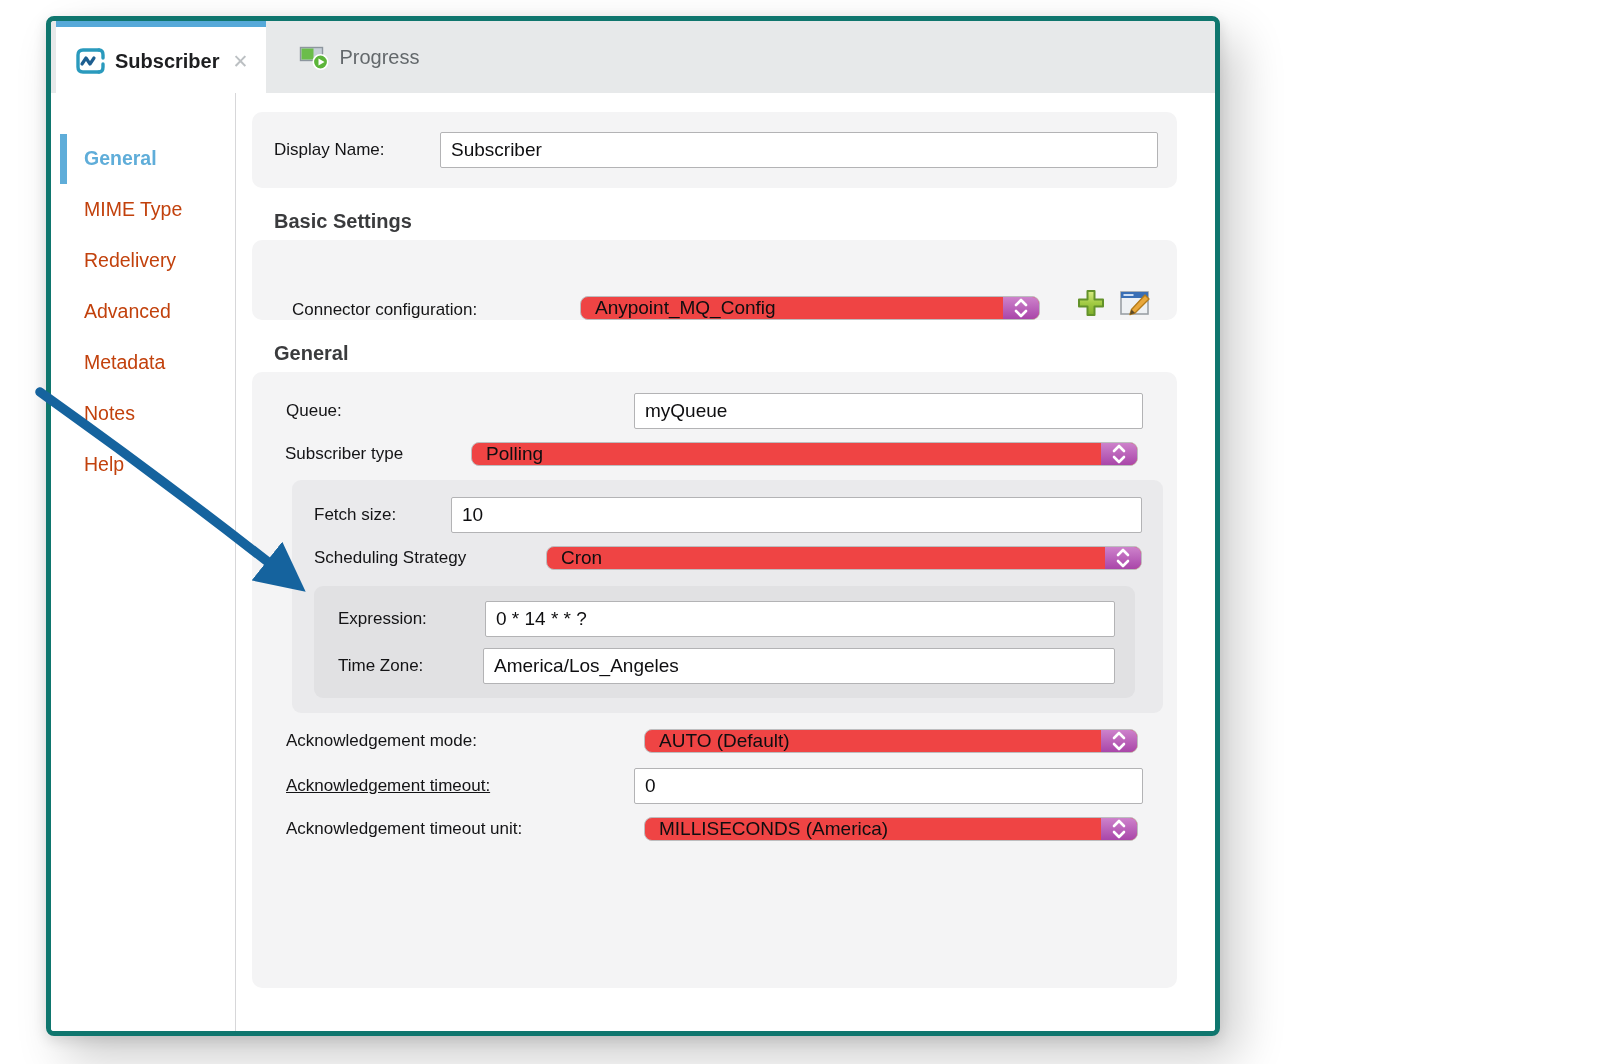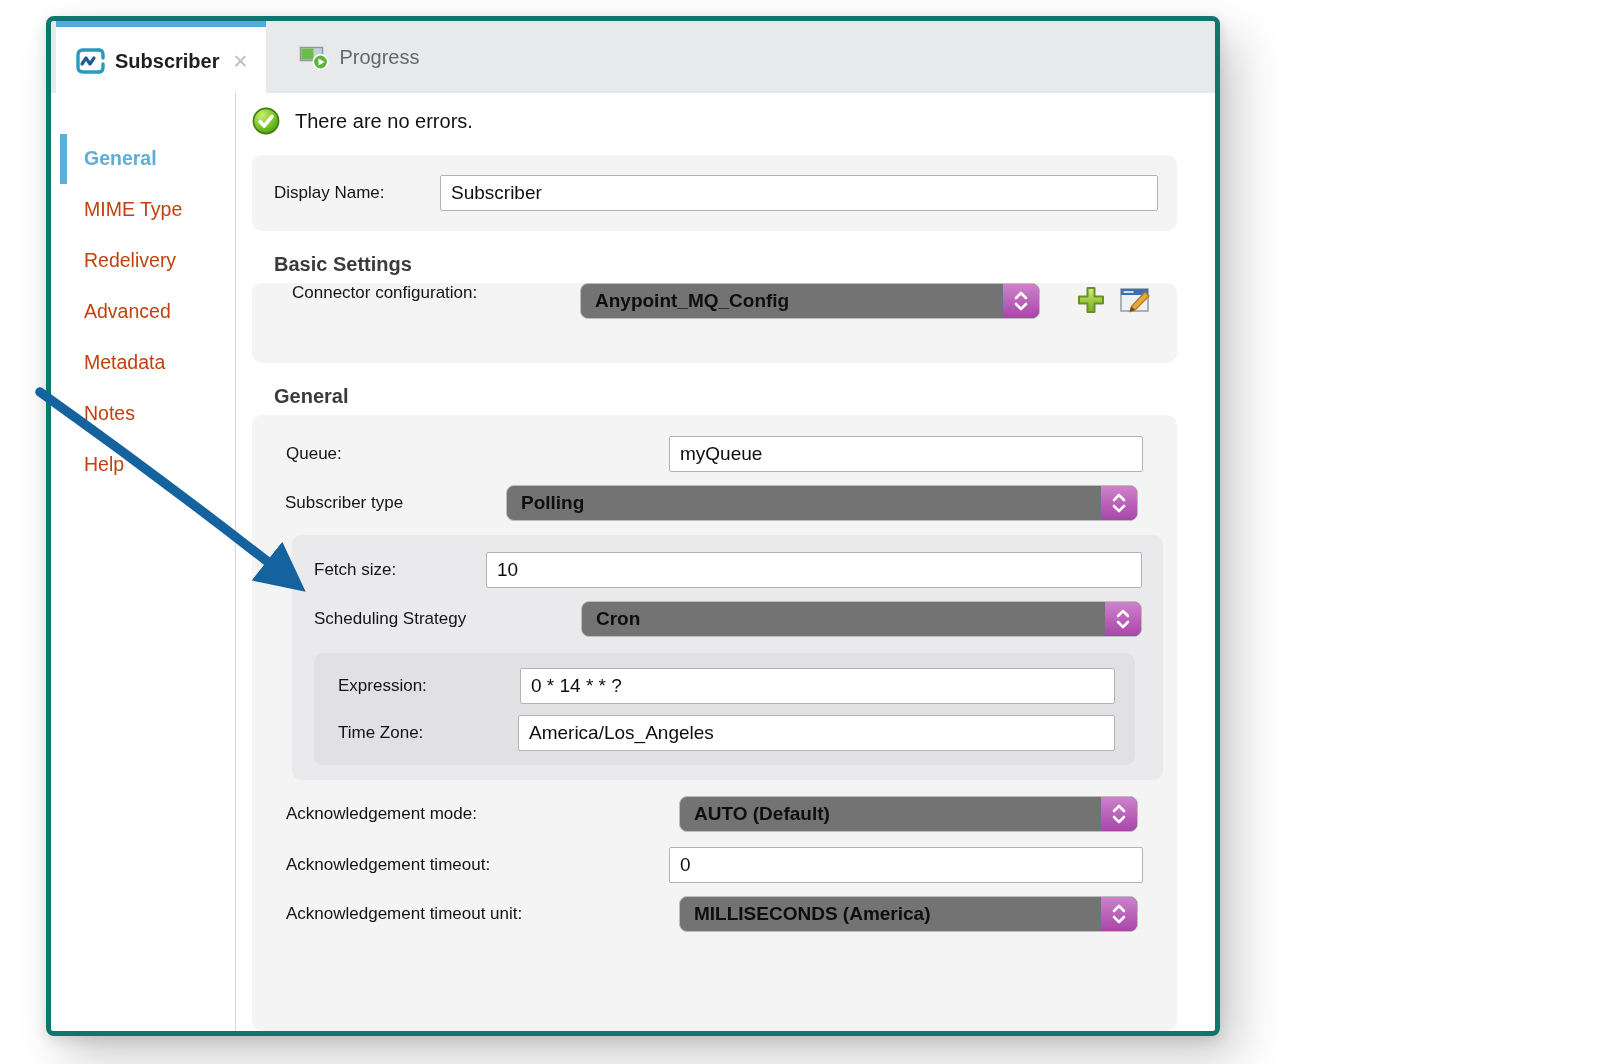--- a/index.html
+++ b/index.html
@@ -31,49 +31,49 @@
 
   
   .status-row { margin-top:13px; height:30px; display:flex; align-items:center; gap:15px; }
   .status-row .status-text { font-size:20px; color:#121214; }
 
   
   .panel { background:#f4f4f5; border-radius:10px; }
   .section-title { font-size:20px; color:#3a3b3d; margin:20px 0 6px 22px; line-height:26px; }
 
   .panel.display-panel { margin-top:19px; height:76px; display:flex; align-items:center; padding:0 19px 0 22px; }
-  .panel.basic-panel { height:80px; display:flex; align-items:flex-start; padding:0 0 0 40px; }
+  .panel.basic-panel { height:80px; display:flex; align-items:flex-end; padding:0 0 0 40px; }
   .panel.general-panel { height:616px; padding-top:21px; }
 
-  .frow { display:flex; align-items:center;gap:35px; }
+  .frow { display:flex; align-items:center; }
   .flabel { font-size:17px; color:#141416; flex:0 0 auto; }
 
   input.tfield {
     height:36px; flex:1 1 auto; min-width:0; border:1px solid #b3b3b5; background:#ffffff;
     border-radius:2px; font-size:19px; color:#0e0e10; padding:0 10px;
     font-family:"Liberation Sans","DejaVu Sans",sans-serif; outline:none;
   }
 
-  .dropdown { height:36px; flex:1 1 auto; display:flex; align-items:stretch; background:#737373; border:1px solid #bdbdbf; border-radius:8px; overflow:hidden;font-weight:bold; }
+  .dropdown { height:24px; flex:1 1 auto; display:flex; align-items:stretch; background:#ef4444; border:1px solid #bdbdbf; border-radius:8px; overflow:hidden; }
   .dd-value { flex:1 1 auto; display:flex; align-items:center; padding-left:14px; font-size:19px; color:#0e0e10; }
   .dd-stepper { flex:0 0 36px; background:linear-gradient(#cd82cb,#a946a9); display:flex; align-items:center; justify-content:center; }
 
   .row-queue   { padding:0 34px; } .row-queue .flabel { width:348px; }
   .row-subtype { margin-top:13px; padding:0 39px 0 33px; } .row-subtype .flabel { width:186px; }
 
   .inner1 { margin:14px 14px 0 40px; background:#eaeaec; border-radius:9px; padding:17px 21px 15px 22px; }
   .row-fetch { } .row-fetch .flabel { width:137px; }
   .row-sched { margin-top:13px; } .row-sched .flabel { width:232px; }
 
   .inner2 { margin:16px 7px 0 0; background:#e1e1e3; border-radius:9px; padding:15px 20px 14px 24px; }
   .row-expr { } .row-expr .flabel { width:147px; }
   .row-tz { margin-top:11px; } .row-tz .flabel { width:145px; }
 
   .row-ackmode { margin-top:16px; padding:0 39px 0 34px; } .row-ackmode .flabel { width:358px; }
-  .row-acktime { margin-top:15px; padding:0 34px; } .row-acktime .flabel { width:348px; }
+  .row-acktime { margin-top:15px; padding:0 34px; } .row-acktime .flabel { width:348px;text-decoration:underline; }
   .row-ackunit { margin-top:13px; padding:0 39px 0 34px; } .row-ackunit .flabel { width:358px; }
 
   .basic-panel .flabel { width:288px; }
   .basic-panel .dropdown { flex:0 0 460px; }
   .display-panel .flabel { width:166px; }
 
   .icon-btn { display:inline-flex; align-items:center; justify-content:center; width:34px; height:34px; }
   .add-btn { margin-left:34px; }
   .edit-btn { margin-left:10px; }
 
@@ -130,36 +130,20 @@
       <div class="nav-item">
           <span>Notes</span>
         </div>
       <div class="nav-item">
           <span>Help</span>
         </div>
     </nav>
 
     <main class="content">
 
-      <div class="status-row">
-        <span style="display:inline-flex;">
-          <svg width="28" height="28" viewBox="0 0 28 28">
-            <defs>
-              <radialGradient id="g-ok" cx="35%" cy="28%" r="80%">
-                <stop offset="0%" stop-color="#c8ef6e"></stop>
-                  <stop offset="55%" stop-color="#7fc92e"></stop>
-                  <stop offset="100%" stop-color="#4d9a0d"></stop>
-              </radialGradient>
-            </defs>
-            <circle cx="14" cy="14" r="12.6" fill="url(#g-ok)" stroke="#3f7d0c" stroke-width="1.6"></circle>
-            <path d="M8,14.5 L12.2,19 L20,9.5" fill="none" stroke="#ffffff" stroke-width="3.6" stroke-linecap="round" stroke-linejoin="round"></path>
-          </svg>
-        </span>
-        <span class="status-text">There are no errors.</span>
-      </div>
 
       <section class="panel display-panel">
         <span class="flabel">Display Name:</span>
         <input class="tfield" type="text" value="Subscriber" style="">
       </section>
 
       <h2 class="section-title">Basic Settings</h2>
       <section class="panel basic-panel">
         <span class="flabel">Connector configuration:</span>
         <div class="dropdown">

